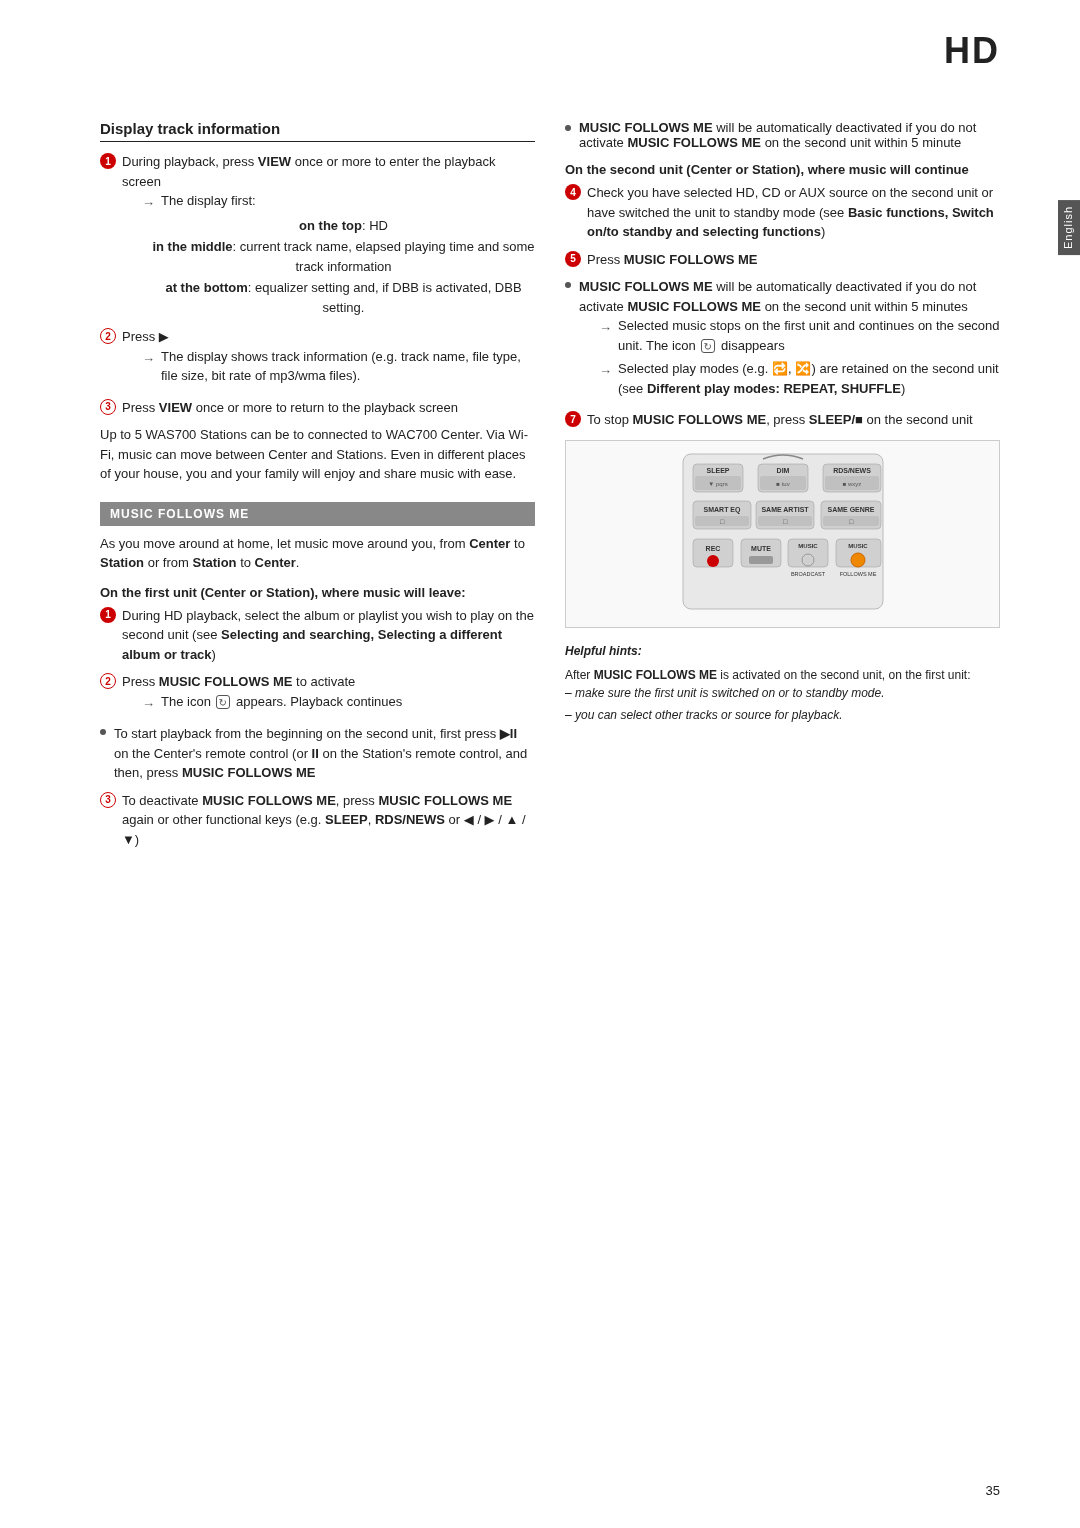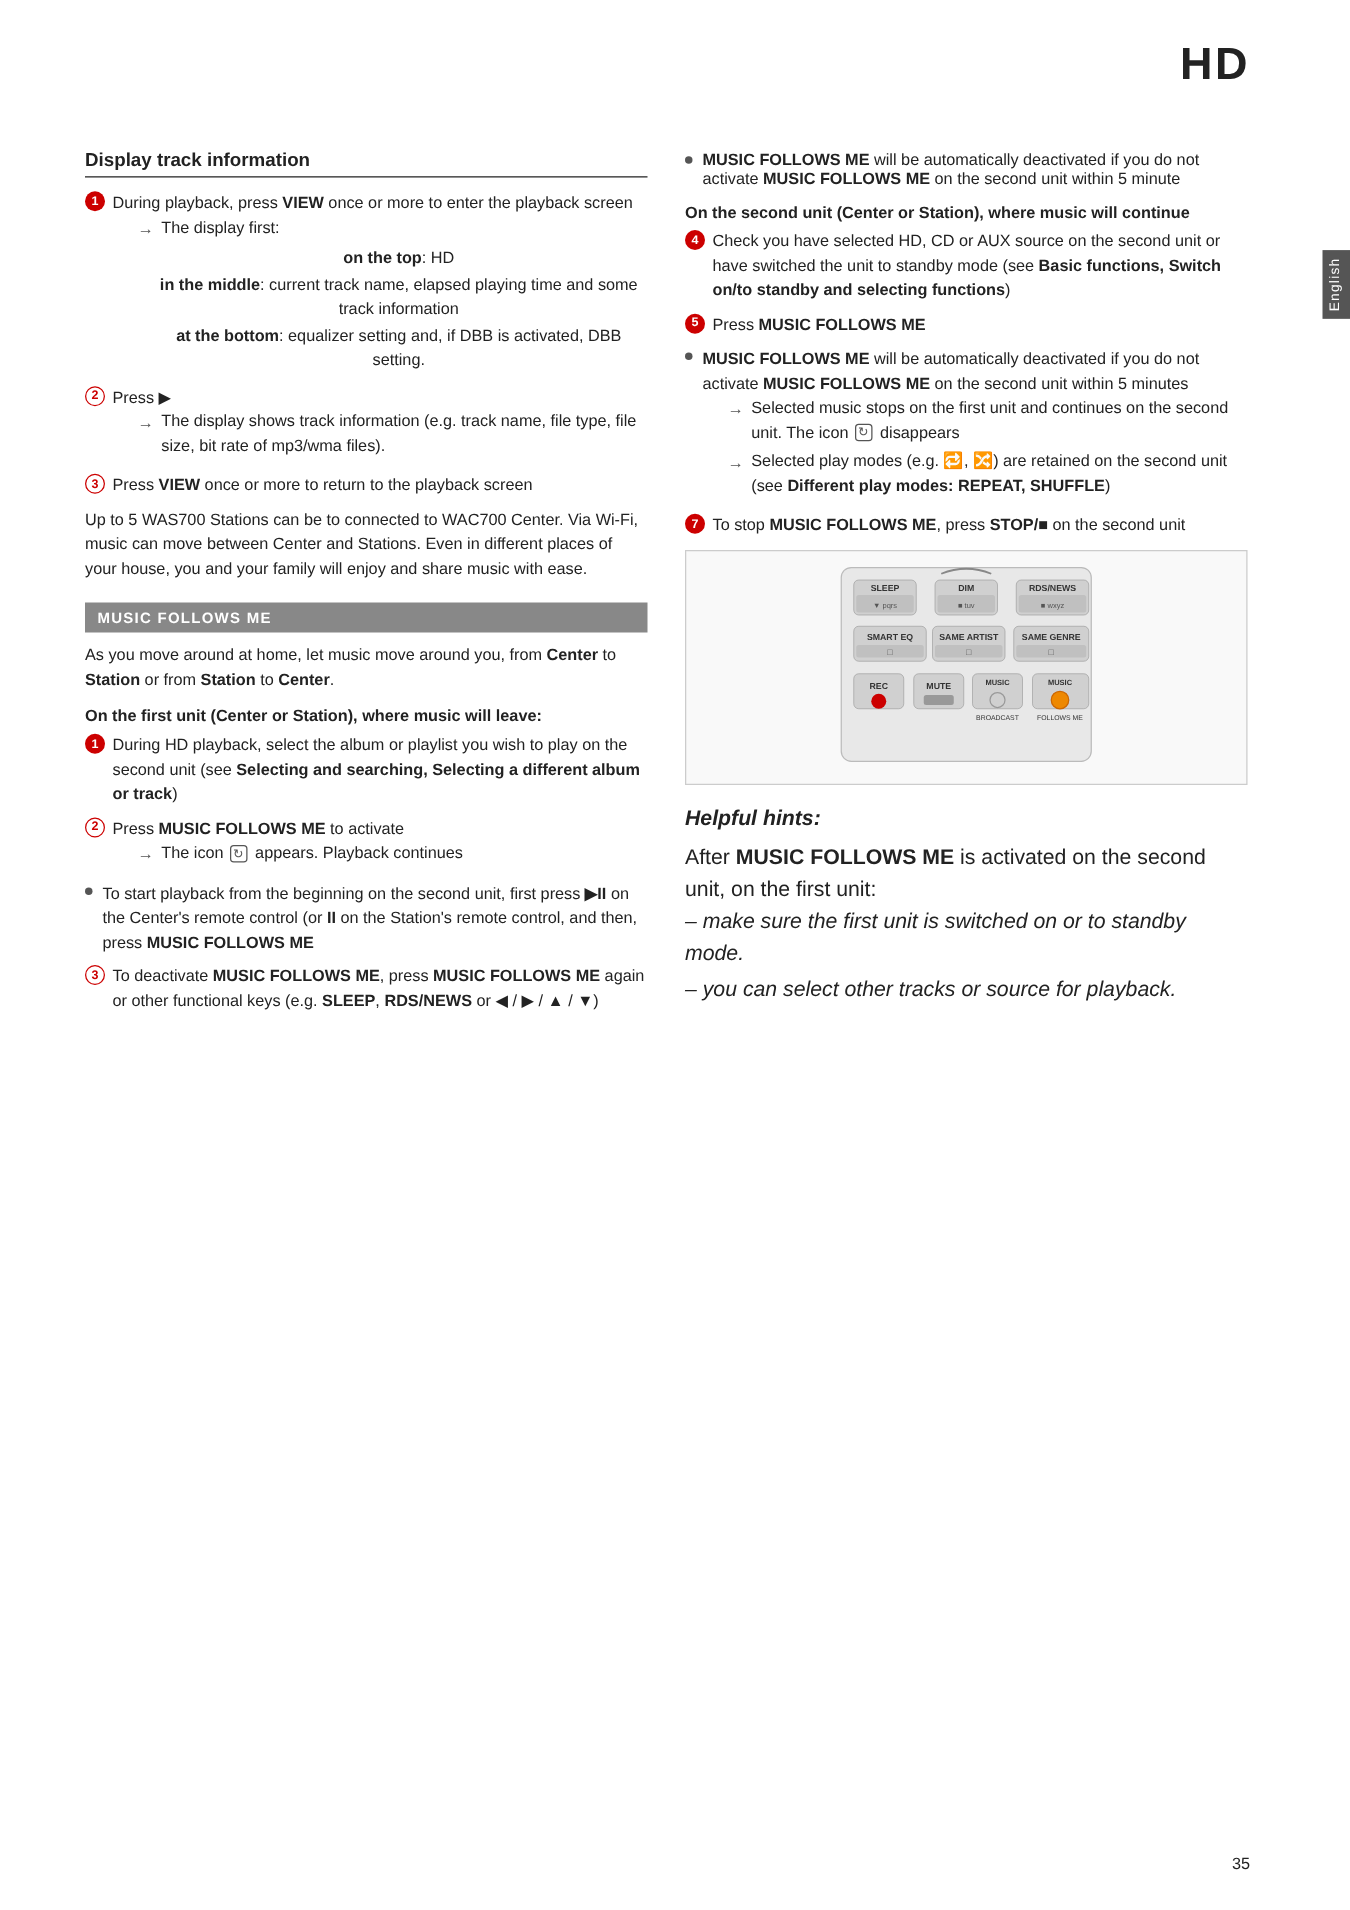--- a/index.html
+++ b/index.html
@@ -53,21 +53,21 @@
       position: absolute;
       bottom: 30px;
       right: 80px;
       font-size: 13px;
       color: #222;
     }
 
     
     .content-area {
       margin-top: 80px;
-      margin-left: 56px;
+      margin-left: 88px;
       margin-right: 80px;
       display: flex;
       gap: 30px;
     }
 
     .left-column {
       flex: 1;
       max-width: 450px;
     }
 
@@ -216,21 +216,21 @@
       margin-top: 10px;
       margin-bottom: 10px;
       background: #f9f9f9;
       display: flex;
       justify-content: center;
     }
 
     
     .helpful-hints {
       margin-top: 14px;
-      font-size: 17px;
+      font-size: 12px;
       line-height: 1.5;
     }
 
     .helpful-hints-title {
       font-style: italic;
       font-weight: bold;
       margin-bottom: 6px;
     }
 
     .helpful-hints-dash {
@@ -402,21 +402,21 @@
             <div class="sub-arrow">
               <span class="arrow-bullet">→</span>
               <span>Selected play modes (e.g. 🔁, 🔀) are retained on the second unit (see <span class="key-bold">Different play modes: REPEAT, SHUFFLE</span>)</span>
             </div>
           </div>
         </li>
 
         <li>
           <span class="num-circle-filled">7</span>
           <div class="li-content">
-            <span>To stop <span class="key-bold">MUSIC FOLLOWS ME</span>, press <span class="key-bold">STOP/■</span> on the second unit</span>
+            <span>To stop <span class="key-bold">MUSIC FOLLOWS ME</span>, press <span class="key-bold">SLEEP/■</span> on the second unit</span>
           </div>
         </li>
       </ul>
 
       <div class="remote-image">
         <svg width="220" height="170" viewBox="0 0 220 170">
 
           <rect x="10" y="5" width="200" height="155" rx="8" ry="8" fill="#e8e8e8" stroke="#bbb" stroke-width="1"></rect>
 
           <rect x="20" y="15" width="50" height="28" rx="4" fill="#d0d0d0" stroke="#999" stroke-width="0.5"></rect>

